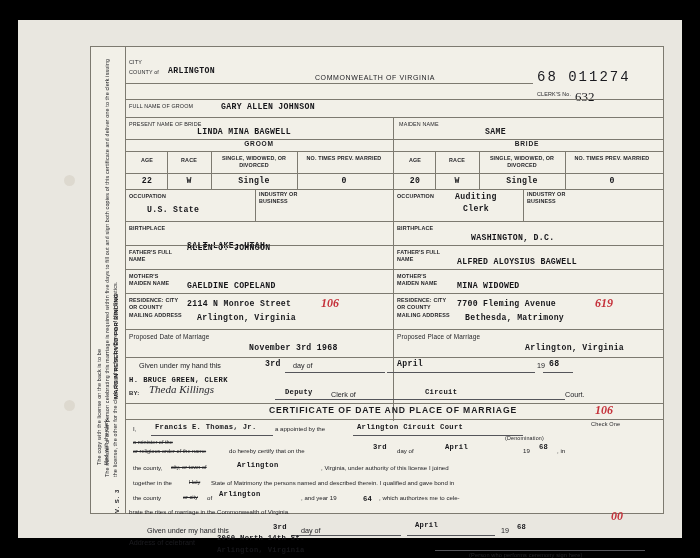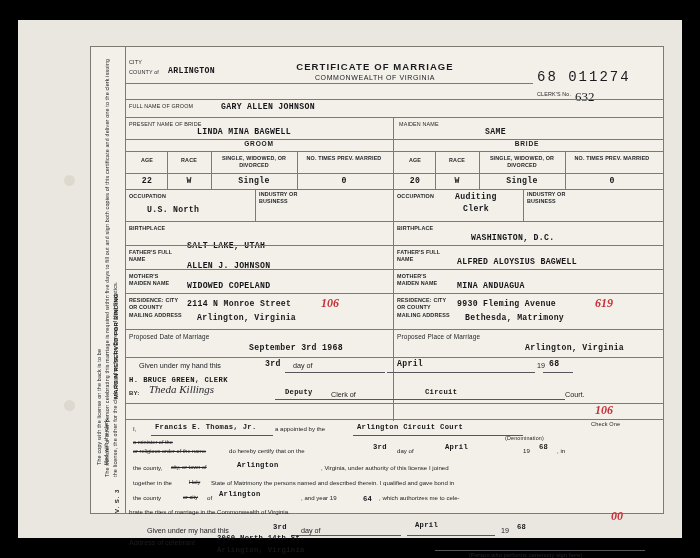--- a/index.html
+++ b/index.html
@@ -73,21 +73,20 @@
 
     <div class="vstrip">
       <div class="vtext vbold" style="left:22px;top:352px;">MARGIN RESERVED FOR BINDING</div>
       <div class="vtext" style="left:13px;top:430px;width:420px;white-space:normal;line-height:1.45;">The minister or other person celebrating this marriage is required within five days to fill out and sign both copies of this certificate and deliver one to the clerk issuing the license, the other for the clerk, the other for the Bureau of Vital Statistics.</div>
       <div class="vtext" style="left:5px;top:418px;width:120px;white-space:normal;line-height:1.4;">The copy with the license on the back is to be filed with the clerk.</div>
       <div class="vtext vbold" style="left:23px;top:466px;letter-spacing:1px;">V. S. 3</div>
     </div>
 
     <div class="body">
 
-      <div class="title" style="left:120px;top:14px;width:260px;">CERTIFICATE OF MARRIAGE</div>
       <div class="sub" style="left:120px;top:27px;width:260px;">COMMONWEALTH OF VIRGINIA</div>
       <div class="clerknum" style="left:412px;top:22px;">68 011274</div>
       <div class="lbl" style="left:412px;top:44px;">CLERK'S No.</div>
       <div class="clerknum2" style="left:450px;top:42px;">632</div>
 
       <div class="lbl" style="left:4px;top:12px;">CITY</div>
       <div class="lbl" style="left:4px;top:22px;">COUNTY of</div>
       <div class="val" style="left:43px;top:19px;">ARLINGTON</div>
 
       <div class="line hline" style="top:36px;left:0;width:408px;"></div>
@@ -135,63 +134,63 @@
 
       <div class="val ctr" style="left:272px;top:129px;width:36px;">20</div>
       <div class="val ctr" style="left:314px;top:129px;width:36px;">W</div>
       <div class="val ctr" style="left:358px;top:129px;width:78px;">Single</div>
       <div class="val ctr" style="left:446px;top:129px;width:82px;">0</div>
 
       <div class="line hline" style="top:142px;"></div>
 
       <div class="lbl b" style="left:4px;top:146px;">OCCUPATION</div>
       <div class="lbl b" style="left:134px;top:144px;width:60px;line-height:1.3;">INDUSTRY OR BUSINESS</div>
-      <div class="val" style="left:22px;top:158px;">U.S. North</div>
+      <div class="val" style="left:22px;top:158px;">U.S. State</div>
       <div class="line vline" style="left:130px;top:142px;height:32px;"></div>
 
       <div class="lbl b" style="left:272px;top:146px;">OCCUPATION</div>
       <div class="lbl b" style="left:402px;top:144px;width:60px;line-height:1.3;">INDUSTRY OR BUSINESS</div>
       <div class="val" style="left:330px;top:145px;">Auditing</div>
       <div class="val" style="left:338px;top:157px;">Clerk</div>
       <div class="line vline" style="left:398px;top:142px;height:32px;"></div>
       <div class="line hline" style="top:174px;"></div>
 
       <div class="lbl b" style="left:4px;top:178px;">BIRTHPLACE</div>
       <div class="val" style="left:62px;top:194px;">SALT LAKE, UTAH</div>
       <div class="lbl b" style="left:272px;top:178px;">BIRTHPLACE</div>
       <div class="val" style="left:346px;top:186px;">WASHINGTON, D.C.</div>
       <div class="line hline" style="top:198px;"></div>
 
       <div class="lbl b" style="left:4px;top:202px;line-height:1.3;width:52px;">FATHER'S FULL NAME</div>
-      <div class="val" style="left:62px;top:214px;font-family:Liberation Mono, monospace;">ALLEN J. JOHNSON</div>
+      <div class="val" style="left:62px;top:196px;font-family:Liberation Mono, monospace;">ALLEN J. JOHNSON</div>
       <div class="lbl b" style="left:272px;top:202px;line-height:1.3;width:52px;">FATHER'S FULL NAME</div>
       <div class="val" style="left:332px;top:210px;">ALFRED ALOYSIUS BAGWELL</div>
       <div class="line hline" style="top:222px;"></div>
 
       <div class="lbl b" style="left:4px;top:226px;line-height:1.3;width:52px;">MOTHER'S MAIDEN NAME</div>
-      <div class="val" style="left:62px;top:234px;">WIDOWED COPELAND</div>
+      <div class="val" style="left:62px;top:234px;">GAELDINE COPELAND</div>
       <div class="lbl b" style="left:272px;top:226px;line-height:1.3;width:52px;">MOTHER'S MAIDEN NAME</div>
-      <div class="val" style="left:332px;top:234px;">MINA ANDUAGUA</div>
+      <div class="val" style="left:332px;top:234px;">MINA WIDOWED</div>
       <div class="line hline" style="top:246px;"></div>
 
       <div class="lbl b" style="left:4px;top:250px;line-height:1.35;width:56px;">RESIDENCE: CITY OR COUNTY MAILING ADDRESS</div>
       <div class="val" style="left:62px;top:252px;">2114 N Monroe Street</div>
       <div class="val" style="left:72px;top:266px;">Arlington, Virginia</div>
       <div class="red" style="position:absolute;left:196px;top:249px;">106</div>
 
       <div class="lbl b" style="left:272px;top:250px;line-height:1.35;width:56px;">RESIDENCE: CITY OR COUNTY MAILING ADDRESS</div>
-      <div class="val" style="left:332px;top:252px;">9930 Fleming Avenue</div>
+      <div class="val" style="left:332px;top:252px;">7700 Fleming Avenue</div>
       <div class="val" style="left:340px;top:266px;">Bethesda, Matrimony</div>
       <div class="red" style="position:absolute;left:470px;top:249px;">619</div>
 
       <div class="line hline" style="top:282px;"></div>
 
       <div class="lbl" style="left:4px;top:286px;font-size:6.4px;">Proposed Date of Marriage</div>
       <div class="lbl" style="left:4px;top:296px;font-size:6.4px;">&nbsp;</div>
-      <div class="val" style="left:124px;top:296px;">September 3rd 1968</div>
+      <div class="val" style="left:124px;top:296px;">November 3rd 1968</div>
       <div class="lbl" style="left:272px;top:286px;font-size:6.4px;">Proposed Place of Marriage</div>
       <div class="val" style="left:400px;top:296px;">Arlington, Virginia</div>
       <div class="line hline" style="top:310px;"></div>
 
       <div class="ptext" style="left:14px;top:312px;font-size:7.2px;">Given under my hand this</div>
       <div class="val" style="left:140px;top:312px;">3rd</div>
       <div class="ptext" style="left:168px;top:312px;font-size:7.2px;">day of</div>
       <div class="val" style="left:272px;top:312px;">April</div>
       <div class="ptext" style="left:412px;top:312px;font-size:7.2px;">19</div>
       <div class="val" style="left:424px;top:312px;">68</div>
@@ -202,20 +201,21 @@
       <div class="val sm" style="left:4px;top:329px;letter-spacing:.4px;">H. BRUCE GREEN, CLERK</div>
       <div class="lbl b" style="left:4px;top:343px;font-size:6px;">BY:</div>
       <div class="sig" style="left:24px;top:336px;font-size:11px;">Theda Killings</div>
       <div class="val sm" style="left:160px;top:341px;">Deputy</div>
       <div class="ptext" style="left:206px;top:341px;font-size:7.2px;">Clerk of</div>
       <div class="val sm" style="left:300px;top:341px;">Circuit</div>
       <div class="ptext" style="left:440px;top:341px;font-size:7.2px;">Court.</div>
       <div class="noteline" style="left:150px;top:352px;width:290px;"></div>
       <div class="line hline" style="top:356px;"></div>
 
+      <div class="sec" style="left:0;top:358px;width:536px;">CERTIFICATE OF DATE AND PLACE OF MARRIAGE</div>
       <div class="red" style="position:absolute;left:470px;top:356px;">106</div>
       <div class="line hline" style="top:372px;"></div>
 
       <div class="ptext" style="left:8px;top:376px;">I,</div>
       <div class="val sm" style="left:30px;top:376px;">Francis E. Thomas, Jr.</div>
       <div class="ptext" style="left:150px;top:376px;">a appointed by the</div>
       <div class="val sm" style="left:232px;top:376px;">Arlington Circuit Court</div>
       <div class="lbl" style="left:466px;top:374px;font-size:5.6px;">Check One</div>
       <div class="noteline" style="left:26px;top:388px;width:122px;"></div>
       <div class="noteline" style="left:228px;top:388px;width:170px;"></div>

